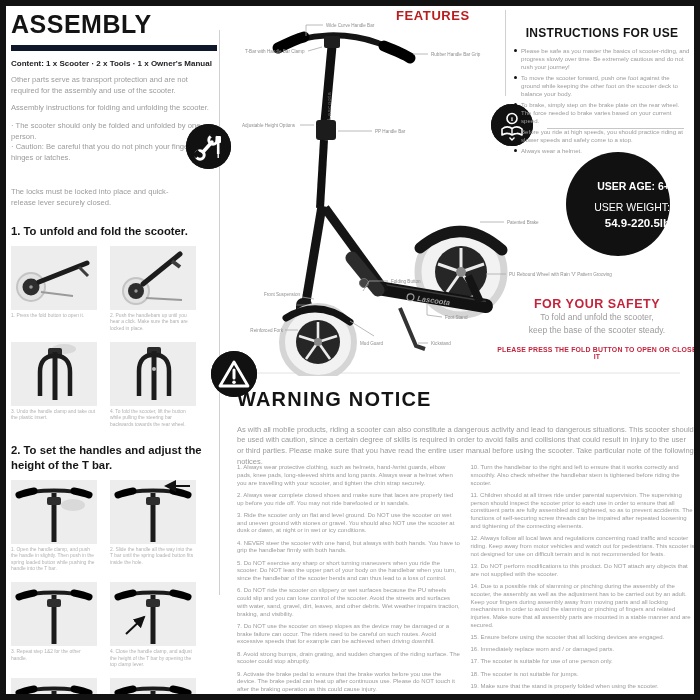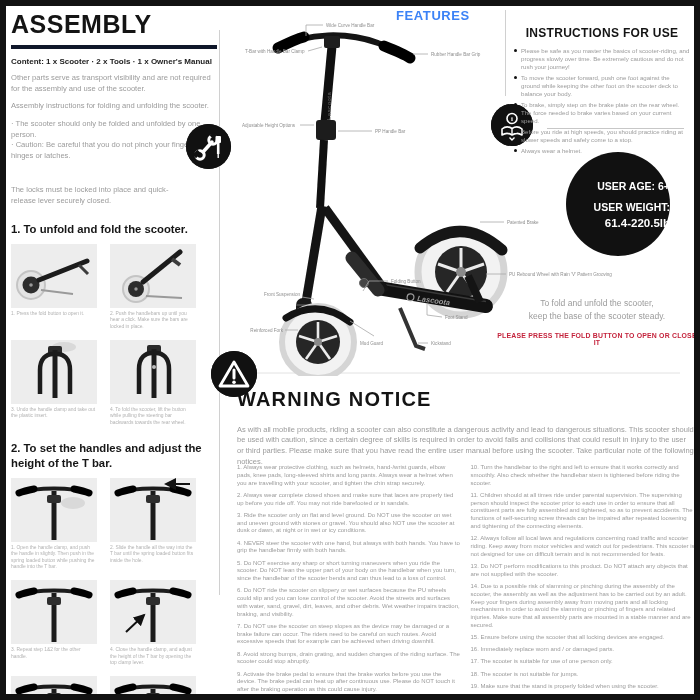--- a/index.html
+++ b/index.html
@@ -2,21 +2,21 @@
 <html><head>
 <meta charset="utf-8">
 <style>
   html,body{margin:0;padding:0;background:#888;}
   .page{position:relative;width:700px;height:700px;background:#ffffff;overflow:hidden;
         font-family:"Liberation Sans",sans-serif;color:#161616;}
   .frame{position:absolute;inset:0;border:6px solid #121212;pointer-events:none;z-index:50;}
   
   .left-col{position:absolute;left:11px;top:10px;width:206px;}
   .left-col h1{margin:0;font-size:25px;font-weight:800;letter-spacing:.5px;color:#141414;
-               padding-bottom:6px;border-bottom:4px solid #0f172a;}
+               padding-bottom:6px;border-bottom:6px solid #0f172a;}
   .content-line{margin:8px 0 0;font-size:8px;font-weight:bold;color:#1d1d1d;}
   p.gray{margin:7px 0 0;font-size:7.6px;line-height:1.4;color:#9b9b9b;}
   p.preline{white-space:pre-line;}
   p.narrow{width:168px;margin-top:24px;}
   .sec-title{margin:15px 0 8px;font-size:11.3px;font-weight:800;color:#161616;line-height:1.25;}
   .step-grid{display:grid;grid-template-columns:86px 86px;column-gap:13px;row-gap:9px;}
   figure{margin:0;}
   .ph{width:86px;height:64px;background:#ededed;position:relative;overflow:hidden;}
   .ph svg{display:block;width:100%;height:100%;}
   figcaption{margin-top:3px;font-size:4.9px;line-height:1.35;color:#b2b2b2;}
@@ -25,39 +25,39 @@
   .main-divider{left:219px;top:30px;height:565px;}
   .instr-divider{left:505px;top:10px;height:86px;}
   .hline{position:absolute;left:547px;top:128px;width:137px;height:1px;background:#c7c7c7;}
   .circle-badge{position:absolute;border-radius:50%;background:#111;display:flex;
                 align-items:center;justify-content:center;}
   .tools-badge{left:186px;top:124px;width:45px;height:45px;}
   .book-badge{left:491px;top:104px;width:42px;height:42px;}
   .warn-badge{left:211px;top:351px;width:46px;height:46px;z-index:5;}
   
   .features-title{position:absolute;left:396px;top:8px;font-size:13px;font-weight:800;
-                  letter-spacing:.6px;color:#3b82f6;}
+                  letter-spacing:.6px;color:#b91c1c;}
   .scooter-figure{position:absolute;left:228px;top:2px;width:466px;height:374px;}
   .scooter-figure svg{display:block;width:100%;height:100%;}
   .flabel{font-size:4.6px;fill:#8f8f8f;}
   
   .instructions{position:absolute;left:514px;top:26px;width:176px;}
   .instructions h2{margin:0 0 7px;font-size:12px;font-weight:800;text-align:center;
                    letter-spacing:.3px;color:#141414;}
   .instructions ul{margin:0;padding:0;list-style:none;}
   .instructions li{position:relative;padding-left:7px;margin-bottom:3px;font-size:6.1px;
                    line-height:1.32;color:#9b9b9b;}
   .instructions li::before{content:"";position:absolute;left:0;top:2px;width:3px;height:3px;
                    border-radius:50%;background:#111;}
   
   .user-badge{position:absolute;left:566px;top:152px;width:104px;height:104px;border-radius:50%;
               background:#111;color:#fff;text-align:right;display:flex;flex-direction:column;
               justify-content:center;gap:4px;}
   .user-badge .l1{font-size:10.5px;font-weight:800;}
-  .user-badge .l2{font-size:10.5px;font-weight:700;margin-top:5px;}
+  .user-badge .l2{font-size:10.5px;font-weight:400;margin-top:5px;}
   .user-badge .l3{font-size:11.5px;font-weight:800;}
   
   .safety{position:absolute;left:497px;top:297px;width:200px;text-align:center;}
   .safety .s-title{font-size:12.5px;font-weight:800;letter-spacing:.5px;color:#c4233c;}
   .safety .s-body{font-size:8.5px;line-height:1.5;color:#9b9b9b;white-space:pre-line;}
   .safety .s-note{margin-top:9px;font-size:6.9px;font-weight:800;color:#c4233c;letter-spacing:.2px;}
   
   .warning-title{position:absolute;left:237px;top:388px;width:458px;text-align:left;
                  font-size:20px;font-weight:800;letter-spacing:1.2px;color:#141414;}
   .warning-intro{position:absolute;left:237px;top:417px;width:457px;font-size:7.5px;
@@ -67,21 +67,21 @@
   .witem{margin:0 0 4.4px;font-size:6px;line-height:1.3;color:#9b9b9b;}
 </style>
 </head>
 <body>
 
 <div class="page">
 
   <aside class="left-col">
     <h1>ASSEMBLY</h1>
     <p class="content-line">Content: 1 x Scooter · 2 x Tools · 1 x Owner's Manual</p>
-    <p class="gray">Other parts serve as transport visibility and are not required for the assembly and use of the scooter.</p>
+    <p class="gray">Other parts serve as transport protection and are not required for the assembly and use of the scooter.</p>
     <p class="gray">Assembly instructions for folding and unfolding the scooter.</p>
     <p class="gray preline">· The scooter should only be folded and unfolded by one person.
 · Caution: Be careful that you do not pinch your fingers in the hinges or latches.</p>
     <p class="gray narrow">The locks must be locked into place and quick-release lever securely closed.</p>
 
     <h2 class="sec-title">1. To unfold and fold the scooter.</h2>
     <div class="step-grid">
       <figure>
         <div class="ph">
           <svg viewBox="0 0 86 64">
@@ -368,24 +368,25 @@
         <li>To move the scooter forward, push one foot against the ground while keeping the other foot on the scooter deck to balance your body.</li>
         <li>To brake, simply step on the brake plate on the rear wheel. The force needed to brake varies based on your current speed.</li>
         <li>Before you ride at high speeds, you should practice riding at slower speeds and safely come to a stop.</li>
         <li>Always wear a helmet.</li>
       </ul>
   </section>
 
   <div class="user-badge">
     <div class="l1">USER AGE: 6+</div>
     <div class="l2">USER WEIGHT:</div>
-    <div class="l3">61.4-220.5lb</div>
+    <div class="l3">54.9-220.5lb</div>
   </div>
 
   <section class="safety">
+    <div class="s-title">FOR YOUR SAFETY</div>
     <div class="s-body">To fold and unfold the scooter,
 keep the base of the scooter steady.</div>
     <div class="s-note">PLEASE PRESS THE FOLD BUTTON TO OPEN OR CLOSE IT</div>
   </section>
 
   <div class="warning-title">WARNING NOTICE</div>
   <p class="warning-intro">As with all mobile products, riding a scooter can also constitute a dangerous activity and lead to dangerous situations. This scooter should be used with caution, since a certain degree of skills is required in order to avoid falls and collisions that could result in injury to the user or third parties. Please make sure that you have read the entire user manual before using the scooter. Take particular note of the following notices.</p>
   <div class="warning-cols">
     <div class="col">
 

